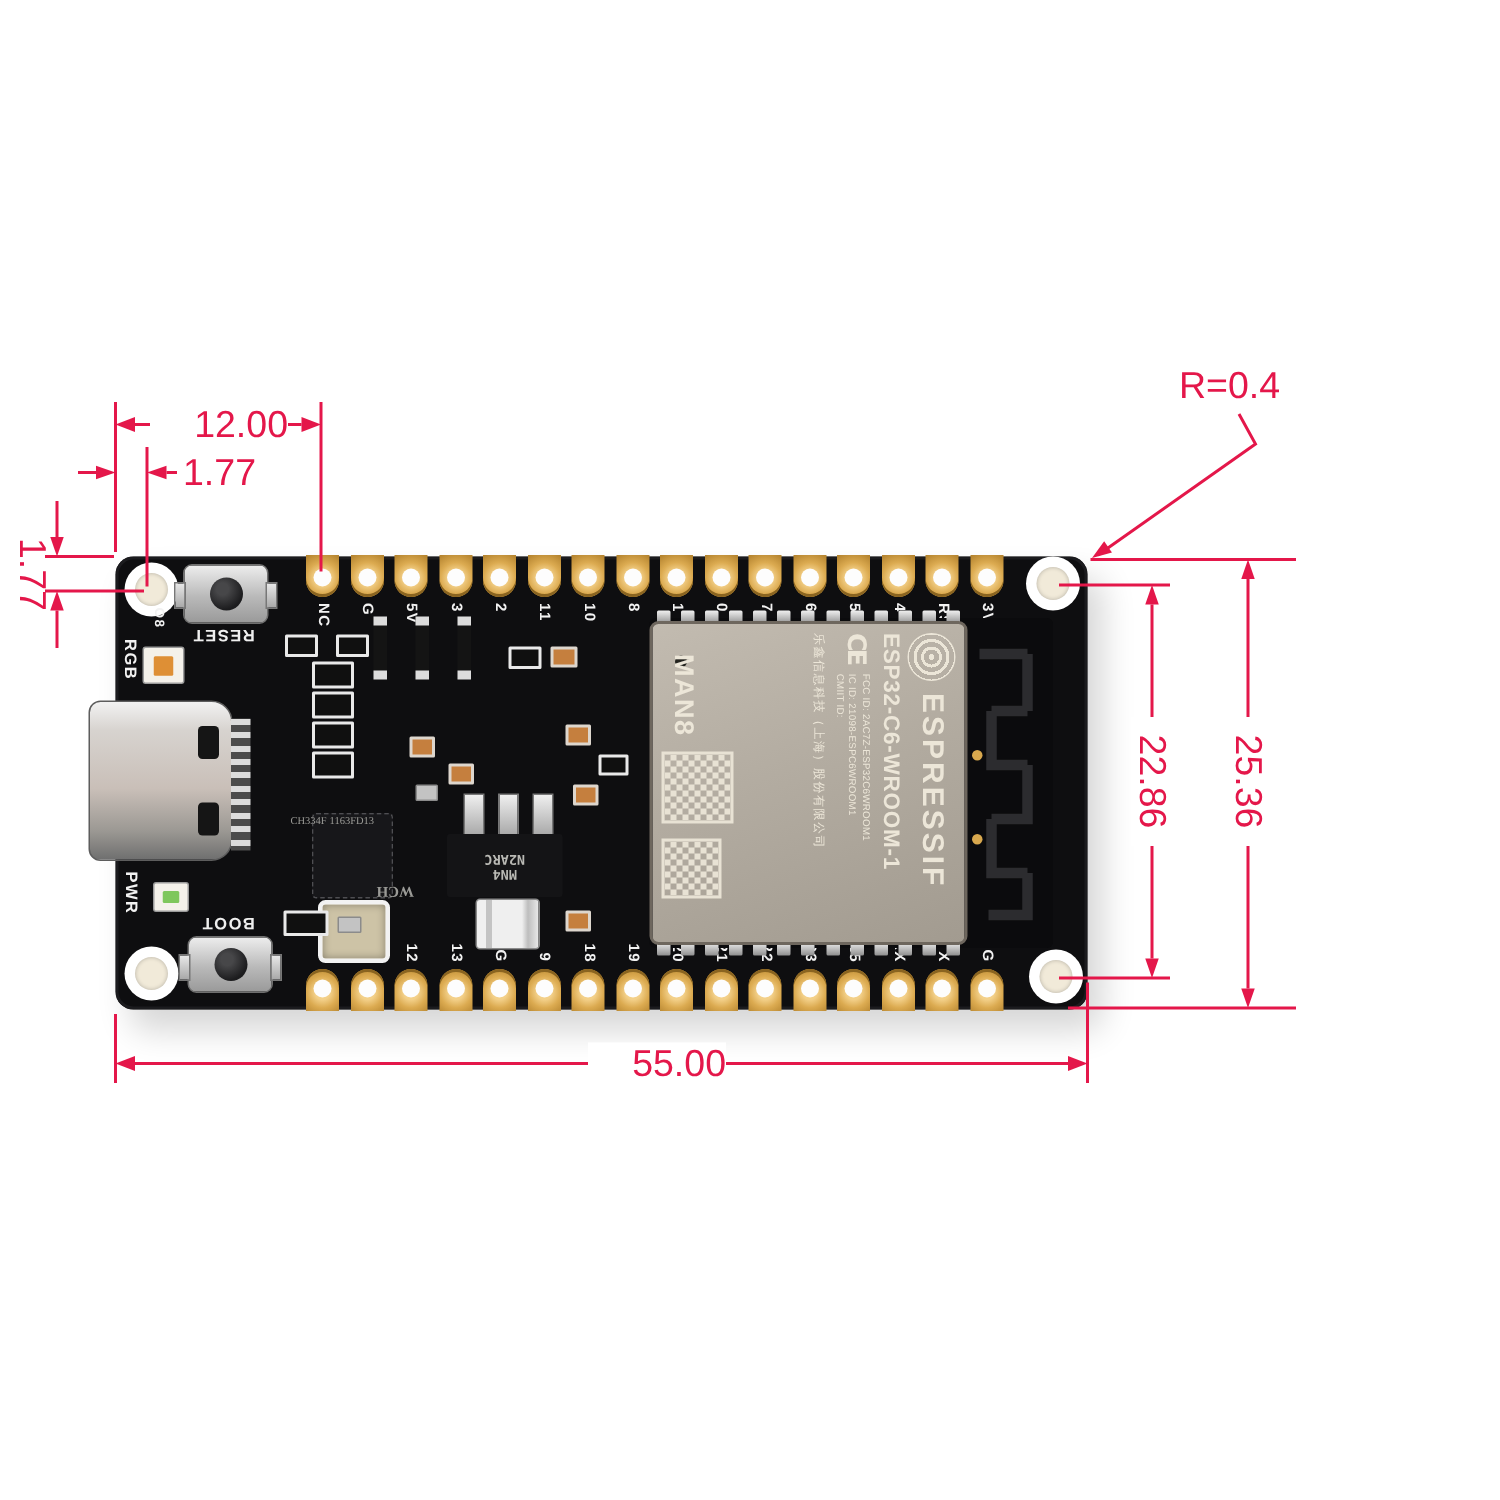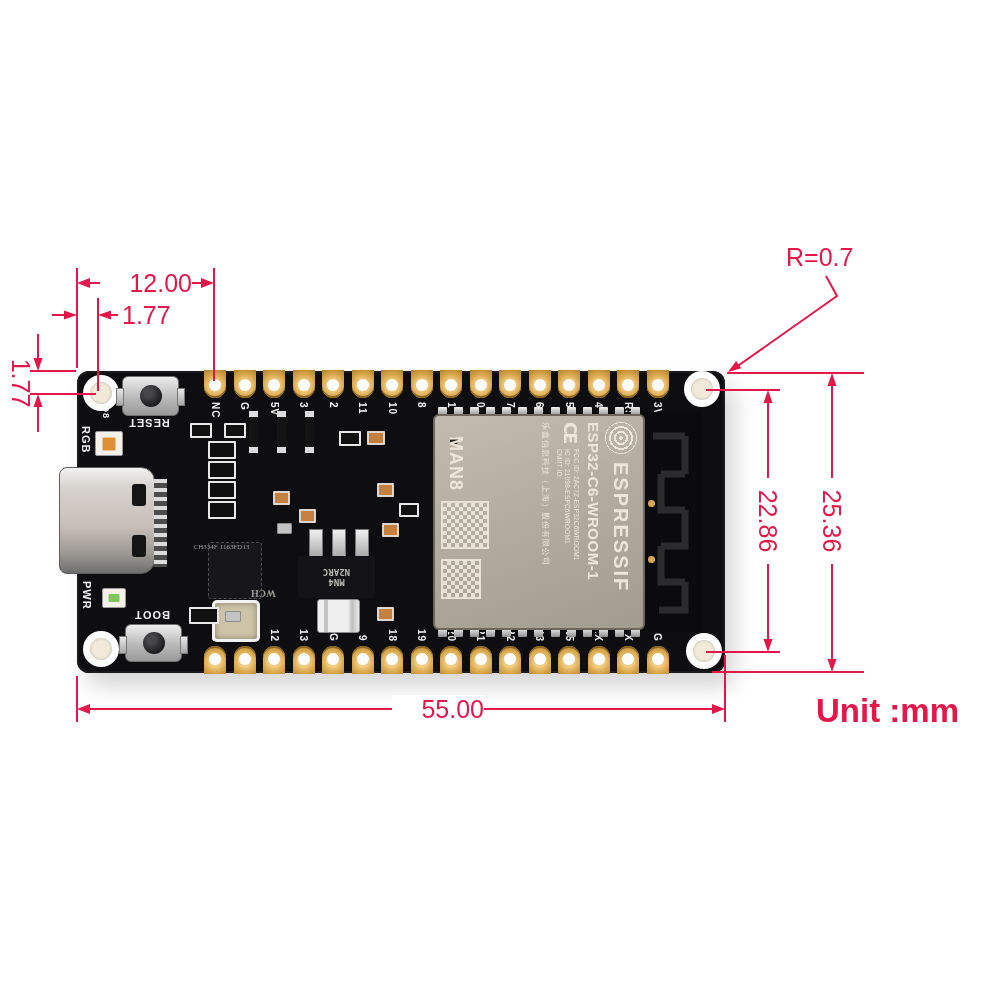--- a/index.html
+++ b/index.html
@@ -535,19 +535,18 @@
       <polygon points="832,373 827.5,386 836.5,386"></polygon>
         <polygon points="832,672 827.5,659 836.5,659"></polygon>
       <polygon points="77,709 90,704 90,714"></polygon>
         <polygon points="725,709 712,704 712,714"></polygon>
     </g>
   </svg>
 
   <span class="dim bgw" style="left:100px;top:269px;width:92px;">12.00</span>
   <span class="dim" style="left:122px;top:301px;">1.77</span>
   <span class="dim rot" style="left:-10px;top:369px;width:62px;background:none;">1.77</span>
-  <span class="dim" style="left:786px;top:243px;">R=0.7</span>
+  <span class="dim" style="left:786px;top:243px;">R=0.4</span>
   <span class="dim rot" style="left:725px;top:507px;width:86px;">22.86</span>
   <span class="dim rot" style="left:789px;top:507px;width:86px;">25.36</span>
   <span class="dim bgw" style="left:392px;top:695px;width:92px;">55.00</span>
-  <span id="unit-label">Unit :mm</span>
 
 </div>
 
 </body></html>

